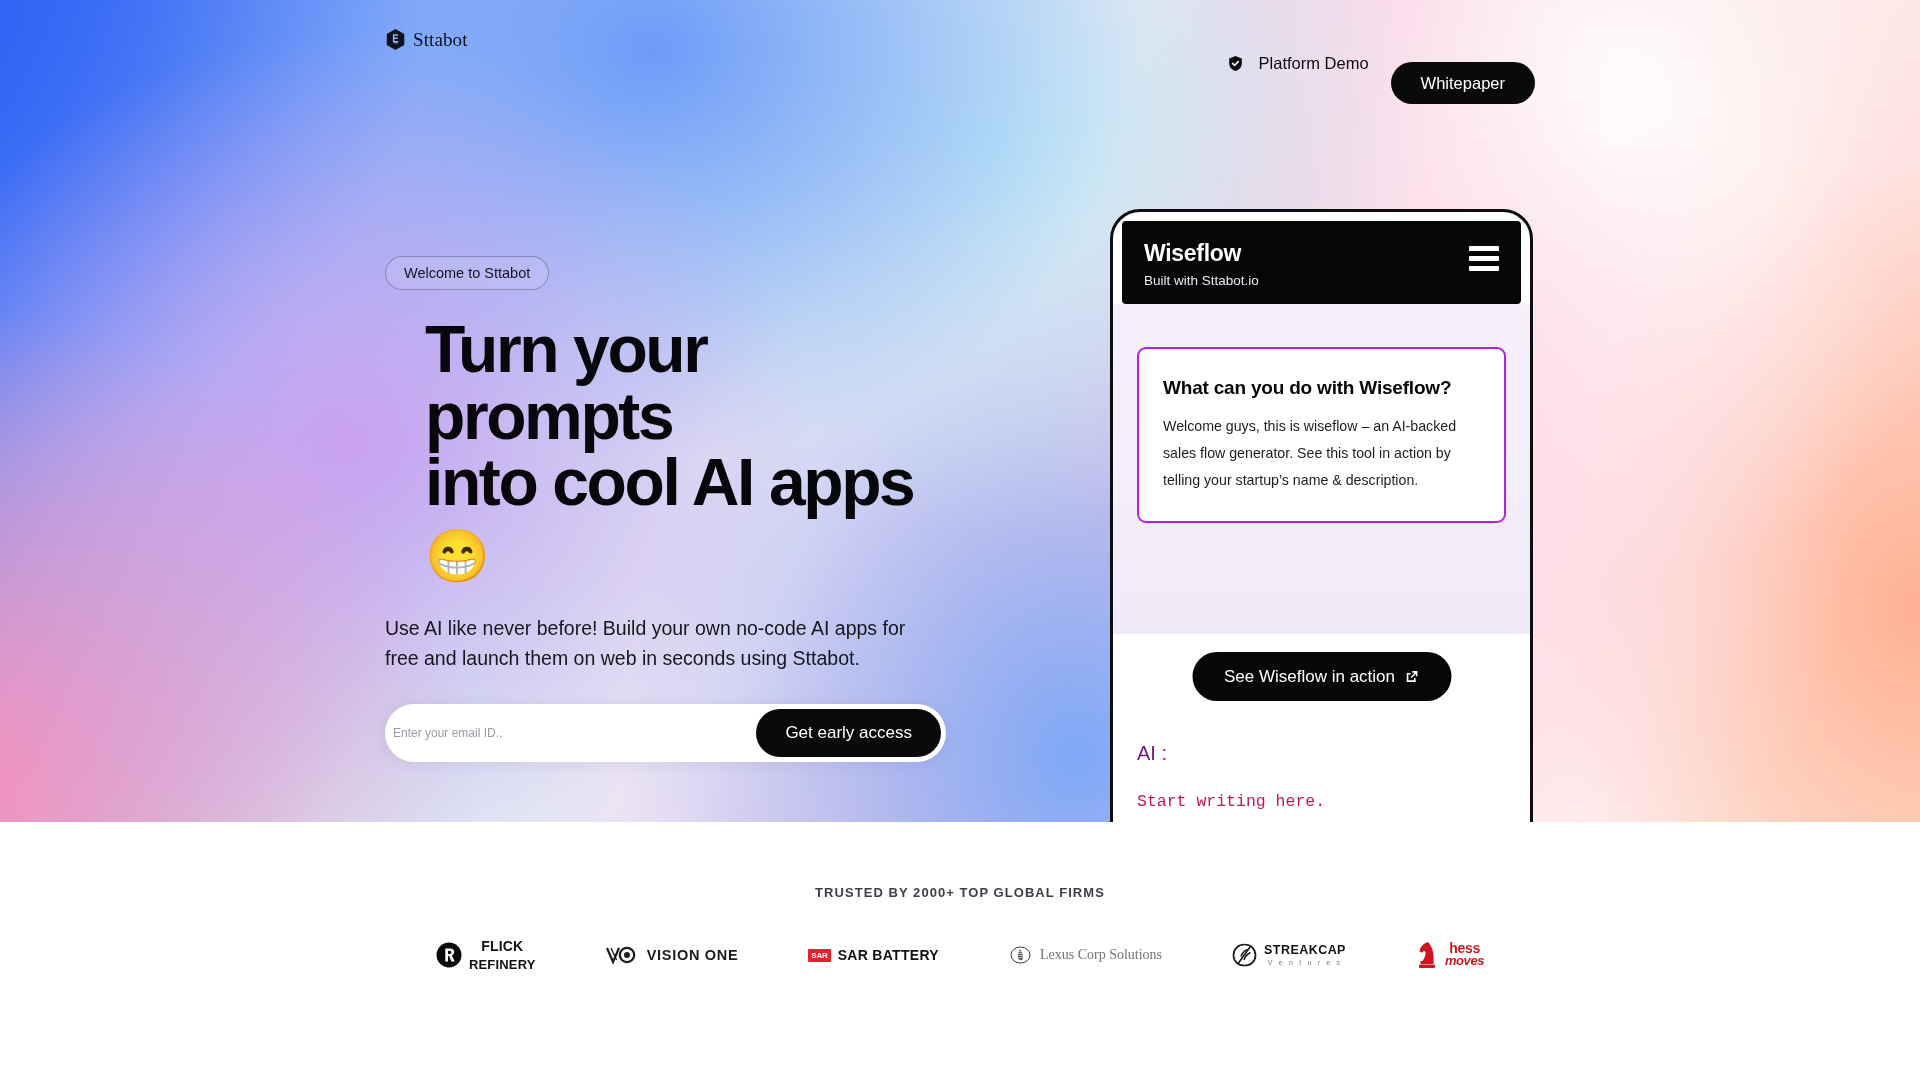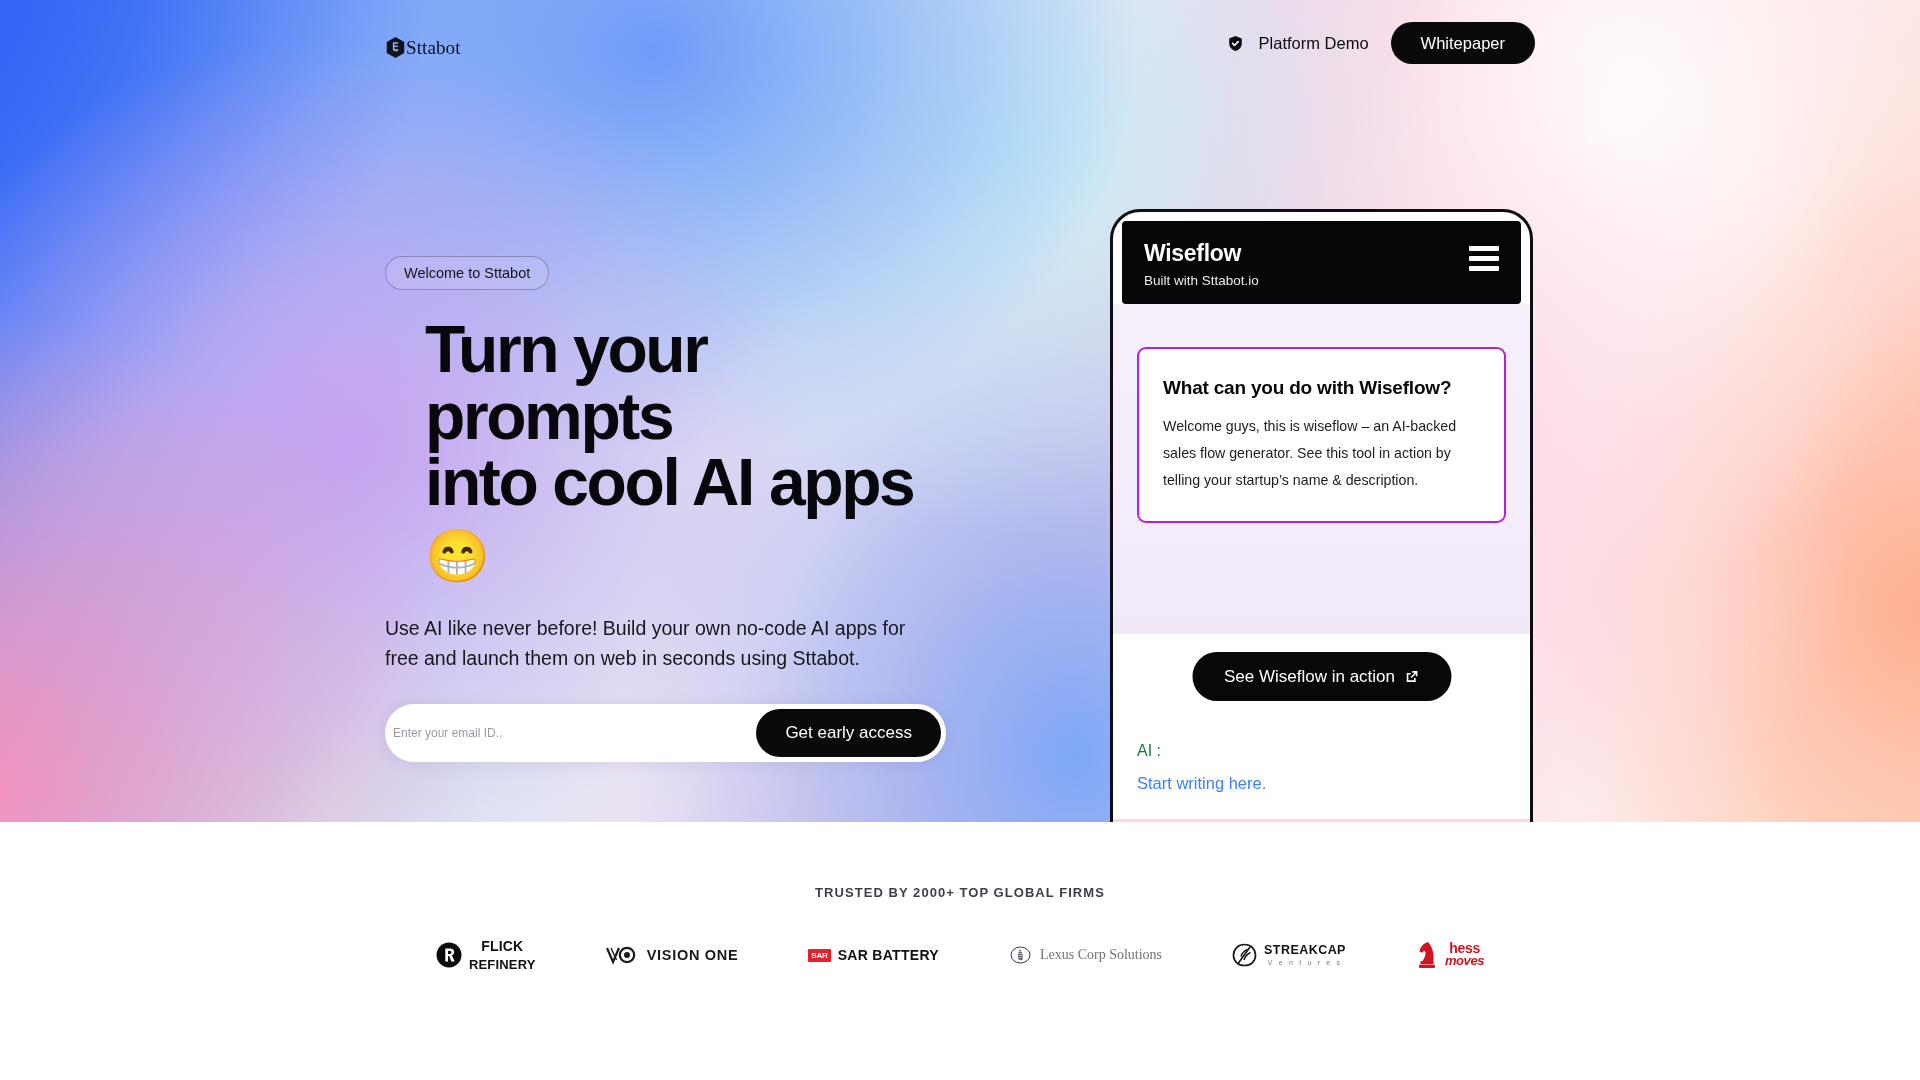--- a/index.html
+++ b/index.html
@@ -32,40 +32,40 @@
       radial-gradient(640px 760px at  84% 16%,  #ffffff 0%, rgba(255,255,255,0) 60%),
       radial-gradient(620px 720px at 100% 74%,  #ffb093 0%, rgba(255,176,147,0) 62%),
       radial-gradient(520px 640px at  97% 30%,  #ffd3cf 0%, rgba(255,211,207,0) 60%),
       linear-gradient(118deg,#3a6cf4 0%, #8fb4f8 17%, #cfe9f5 32%, #f0e2f2 47%, #f7c9de 60%, #fbe2e6 74%, #fdf2ef 86%, #ffe4d4 100%);
   }
 
   
   .nav{ position:absolute; top:0; left:0; right:0; height:86px; z-index:20; }
   .brand{
     position:absolute; left:385px; top:28px;
-    display:flex; align-items:center; margin-top:8px;
+    display:flex; align-items:center; gap:7px;
   }
   .brand-mark{ width:21px; height:23px; display:block; }
   .brand-name{ font-size:19px; color:#0b1020; letter-spacing:.1px;
                font-family:"Liberation Serif", serif; }
   .nav-right{
     position:absolute; right:385px; top:22px;
     display:flex; align-items:center; gap:22px;
   }
   .nav-link{
     display:flex; align-items:center; gap:15px;
     font-size:16.5px; color:#0c0c0e; cursor:pointer;
     background:none; border:none; font-family:inherit;
   }
   .shield{ width:17px; height:17px; display:block; }
   .btn-dark{
     background:#0a0a0a; color:#fff; border:none;
     font-family:inherit; font-size:16.5px; font-weight:500;
     padding:0 30px; height:42px; border-radius:999px; cursor:pointer;
-    display:flex; align-items:center; justify-content:center;
+    display:flex; align-items:center; justify-content:center;margin-top:40px;
   }
 
   
   .hero-left{ position:absolute; left:385px; top:256px; width:580px; z-index:10; }
   .pill{
     display:inline-flex; align-items:center;
     height:32px; padding:16px 18px;
     border:1px solid rgba(25,25,35,.30);
     border-radius:999px;
     font-size:14.5px; color:#15151c;
@@ -153,22 +153,22 @@
     position:absolute; left:50%; top:18px; transform:translateX(-50%);
     background:#080808; color:#fff; border:none; cursor:pointer;
     font-family:inherit; font-size:17px; font-weight:500;
     height:49px; padding:0 32px; border-radius:999px;
     display:flex; align-items:center; gap:9px; white-space:nowrap;
     z-index:5;
   }
   .ext-icon{ width:15px; height:15px; display:block; }
 
   .chat-ai{ background:#fff; padding:22px 24px 26px 24px; }
-  .chat-label{ font-size:16px; color:#15803d; }
-  .chat-text{ font-size:16.5px; color:#3b82f6; margin-top:14px; }
+  .chat-label{ font-size:20px; color:#701a75; }
+  .chat-text{ font-size:16.5px; color:#be185d; margin-top:27px;font-family:Liberation Mono, monospace; }
   .chat-input-zone{ background:#ffd6e8; padding:16px 22px 22px 22px; }
 
   
   .trusted{ padding-top:63px; text-align:center; background:#fff; }
   .trusted-title{
     font-size:13px; font-weight:700; letter-spacing:1.05px; color:#3e3e46;
   }
   .logos{
     margin-top:38px;
     display:flex; align-items:center; justify-content:center;

